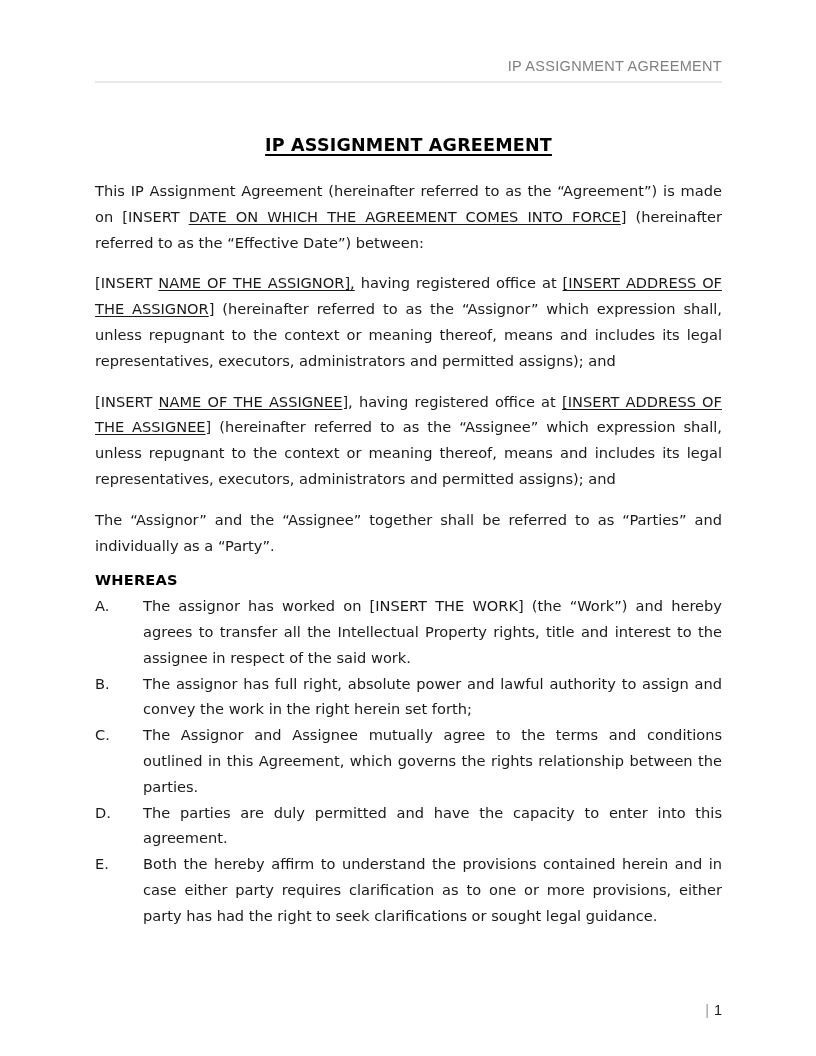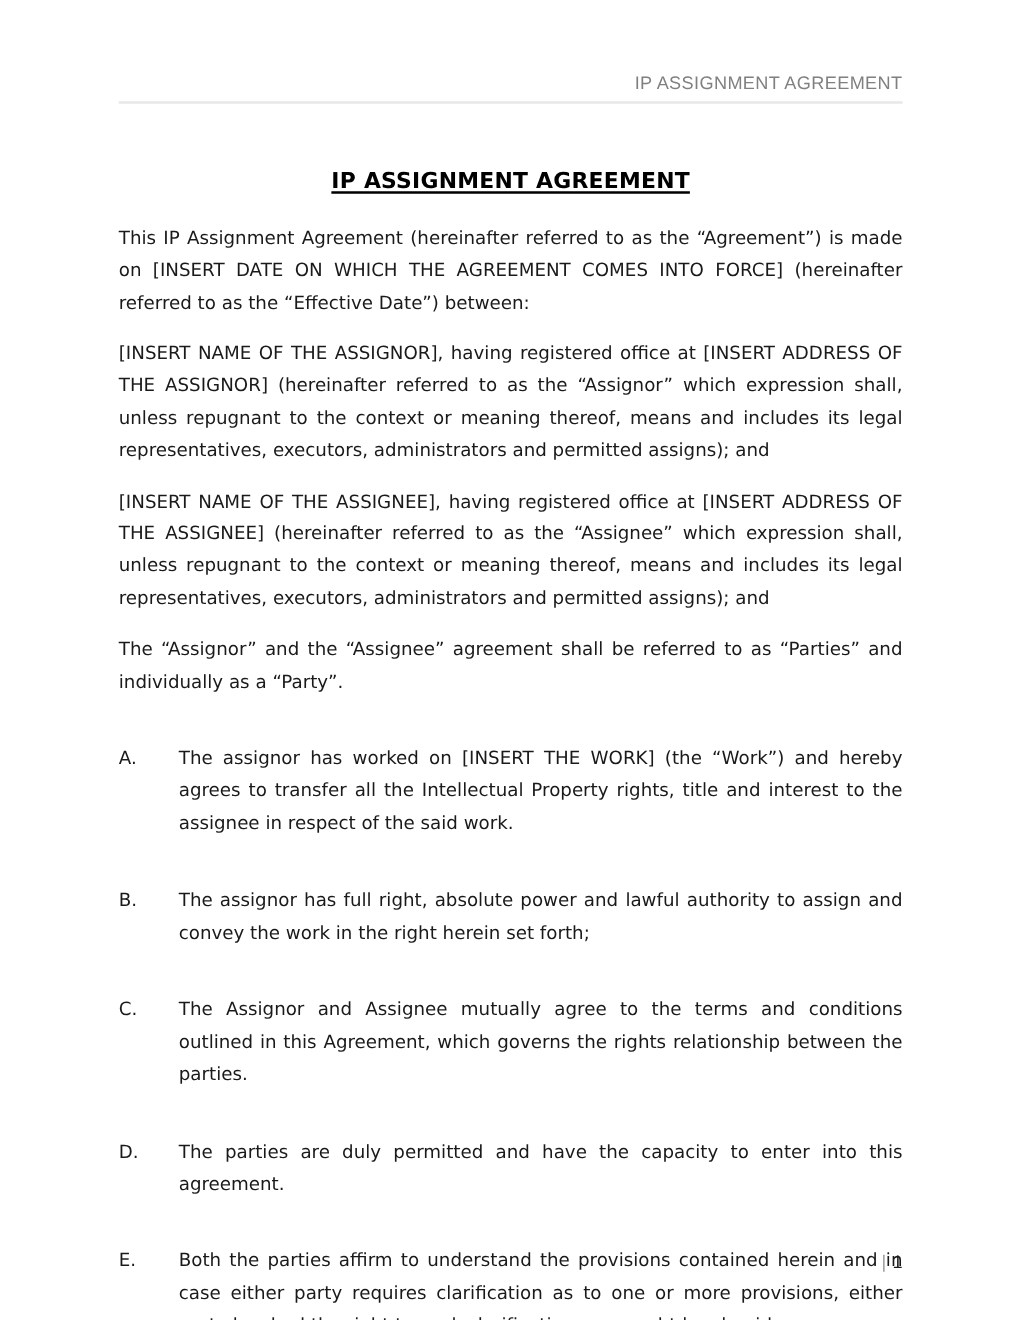--- a/index.html
+++ b/index.html
@@ -74,20 +74,21 @@
     margin: 0 0 15px 0;
     font-size: 14.6px;
     line-height: 25.8px;
     text-align: justify;
     text-justify: inter-word;
     color: #1a1a1a;
   }
   p.para:last-of-type { margin-bottom: 0; }
 
   .u {
+    text-decoration: underline;
     text-underline-offset: 2px;
   }
 
   .whereas {
     font-weight: bold;
     font-size: 14.6px;
     line-height: 25.8px;
     margin: 9px 0 0 0;
     color: #000;
     letter-spacing: 0.2px;
@@ -113,21 +114,20 @@
     left: 0;
     top: 0;
     width: 44px;
     text-align: left;
     font-size: 14.6px;
     line-height: 25.8px;
     color: #1a1a1a;
   }
   ol.alpha-list li .li-text {
     display: block;
-    margin-top: 36px;
   }
 
   
   .page-footer {
     position: absolute;
     left: 95px;
     top: 988px;
     width: 627px;
     text-align: right;
     font-size: 14.5px;
@@ -154,43 +154,44 @@
   </div>
   <div class="header-rule"></div>
 
   <div class="content">
 
     <h1 class="doc-title"><span class="t">IP ASSIGNMENT AGREEMENT</span></h1>
 
     <p class="para" id="p-intro"><span>This IP Assignment Agreement (hereinafter referred to as the “Agreement”) is made on [INSERT </span><span class="u">DATE ON WHICH THE AGREEMENT COMES INTO FORCE</span><span>] (hereinafter referred to as the “Effective Date”) between:</span></p>
     <p class="para" id="p-assignor"><span>[INSERT </span><span class="u">NAME OF THE ASSIGNOR],</span><span> having registered office at </span><span class="u">[INSERT ADDRESS OF THE ASSIGNOR</span><span>] (hereinafter referred to as the “Assignor” which expression shall, unless repugnant to the context or meaning thereof, means and includes its legal representatives, executors, administrators and permitted assigns); and</span></p>
     <p class="para" id="p-assignee"><span>[INSERT </span><span class="u">NAME OF THE ASSIGNEE</span><span>], having registered office at </span><span class="u">[INSERT ADDRESS OF THE ASSIGNEE</span><span>] (hereinafter referred to as the “Assignee” which expression shall, unless repugnant to the context or meaning thereof, means and includes its legal representatives, executors, administrators and permitted assigns); and</span></p>
-    <p class="para" id="p-parties"><span>The “Assignor” and the “Assignee” agreement shall be referred to as “Parties” and individually as a “Party”.</span></p>
+    <p class="para" id="p-parties"><span>The “Assignor” and the “Assignee” together shall be referred to as “Parties” and individually as a “Party”.</span></p>
 
+    <div class="whereas">WHEREAS</div>
 
     <ol class="alpha-list" id="recitals-list">
         <li>
           <span class="marker">A.</span>
           <span class="li-text">The assignor has worked on [INSERT THE WORK] (the “Work”) and hereby agrees to transfer all the Intellectual Property rights, title and interest to the assignee in respect of the said work.</span>
         </li>
         <li>
           <span class="marker">B.</span>
           <span class="li-text">The assignor has full right, absolute power and lawful authority to assign and convey the work in the right herein set forth;</span>
         </li>
         <li>
           <span class="marker">C.</span>
           <span class="li-text">The Assignor and Assignee mutually agree to the terms and conditions outlined in this Agreement, which governs the rights relationship between the parties.</span>
         </li>
         <li>
           <span class="marker">D.</span>
           <span class="li-text">The parties are duly permitted and have the capacity to enter into this agreement.</span>
         </li>
         <li>
           <span class="marker">E.</span>
-          <span class="li-text">Both the parties affirm to understand the provisions contained herein and in case either party requires clarification as to one or more provisions, either party has had the right to seek clarifications or sought legal guidance.</span>
+          <span class="li-text">Both the hereby affirm to understand the provisions contained herein and in case either party requires clarification as to one or more provisions, either party has had the right to seek clarifications or sought legal guidance.</span>
         </li>
       </ol>
 
   </div>
 
   <div class="page-footer">
     <span class="footer-bar">|</span><span class="footer-num">1</span>
   </div>
 
 </div>

